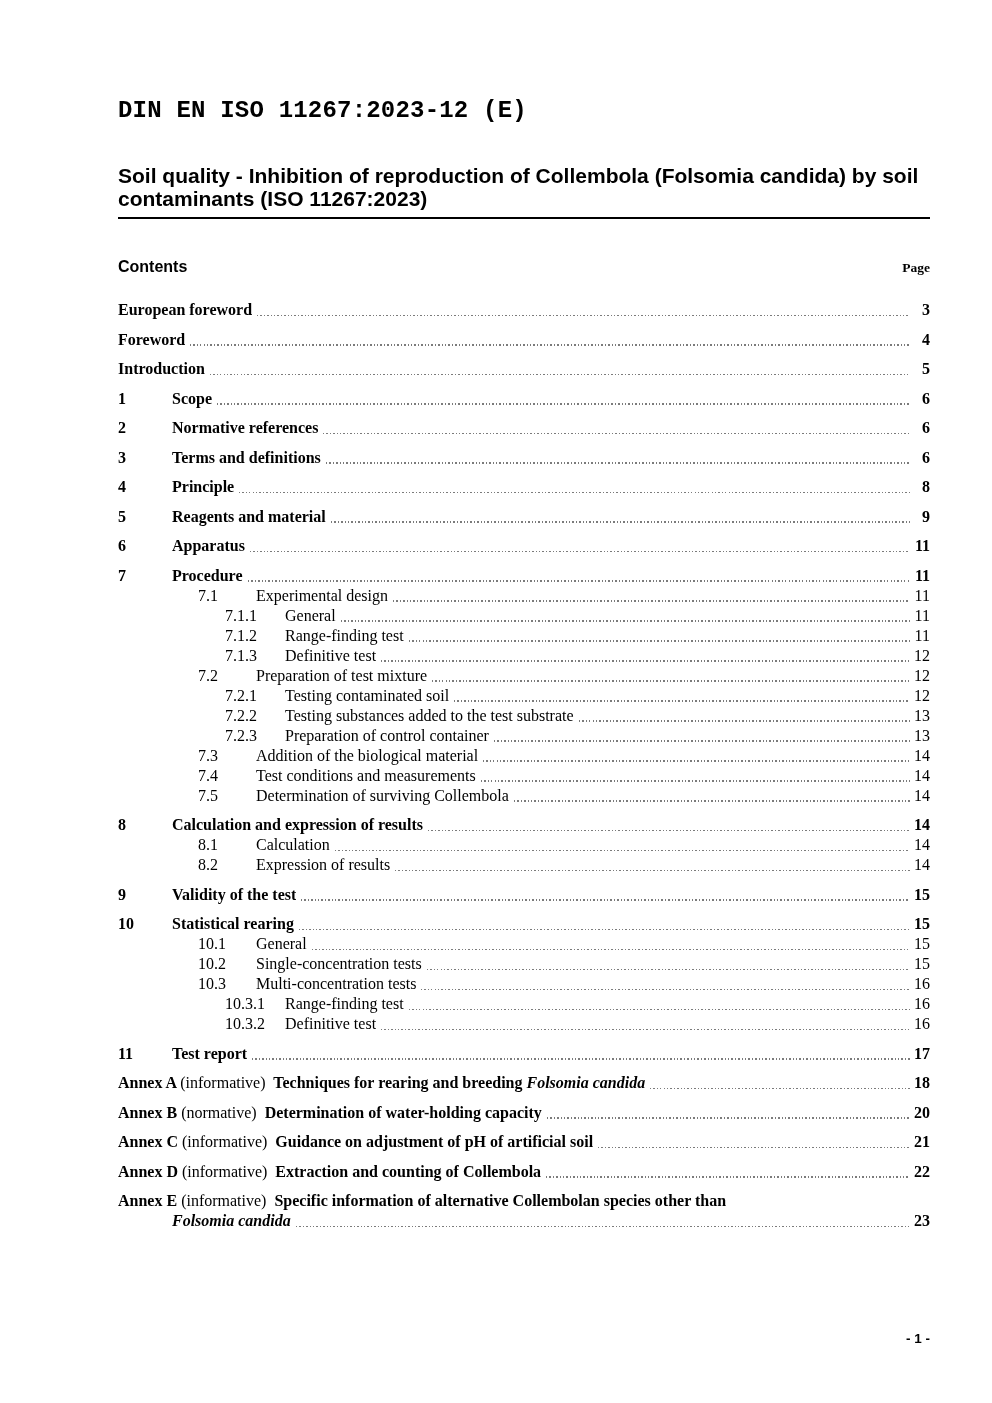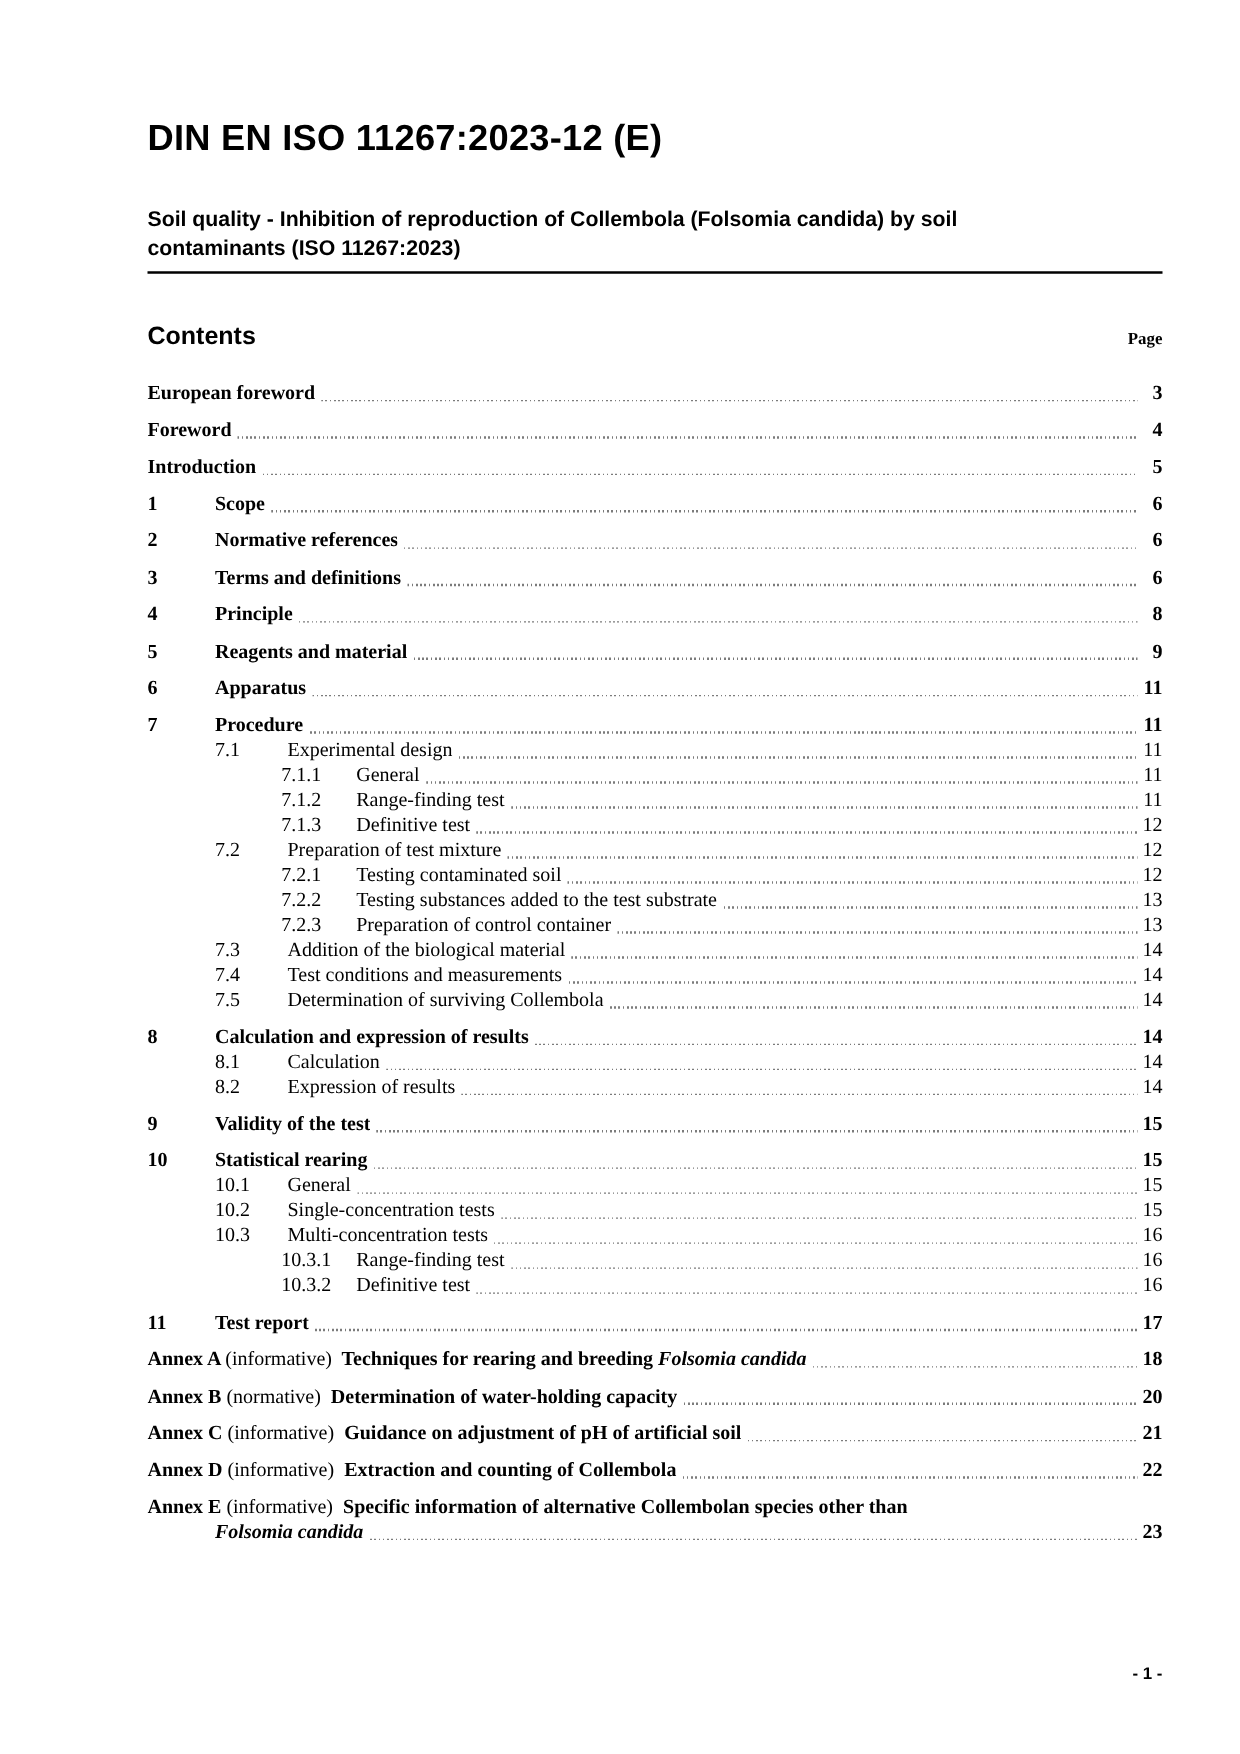--- a/index.html
+++ b/index.html
@@ -12,45 +12,45 @@
     width: 992px;
     height: 1403px;
     background: #ffffff;
     box-sizing: border-box;
     padding: 96px 62px 0 118px;
     color: #000000;
     overflow: hidden;
   }
   
   .doc-num {
-    font-family: Liberation Sans, sans-serif;
-    font-weight: 700;
-    font-size: 29px;
+    font-family: Liberation Mono, monospace;
+    font-weight: 700;
+    font-size: 24px;
     line-height: 30px;
     letter-spacing: 0.2px;
   }
   .doc-title {
     margin-top: 38px;
     font-family: "Liberation Sans", sans-serif;
     font-weight: 700;
-    font-size: 17px;
+    font-size: 21px;
     line-height: 23px;
     padding-bottom: 7px;
     border-bottom: 2.5px solid #000000;
   }
   .contents-row {
     margin-top: 39px;
     display: flex;
     justify-content: space-between;
     align-items: baseline;
     font-family: "Liberation Sans", sans-serif;
   }
   .contents-heading {
     font-weight: 700;
-    font-size: 20px;
+    font-size: 16px;
   }
   .page-col-label {
     font-weight: 700;
     font-size: 13.5px;
     font-family: Liberation Serif, serif;
   }
   
   .toc {
     margin-top: 24px;
     font-family: "Liberation Serif", "DejaVu Serif", serif;
@@ -59,21 +59,21 @@
   .toc-row {
     display: flex;
     align-items: flex-start;
     line-height: 20px;
   }
   .lvl1 { margin-top: 9.5px; font-weight: 700; }
   .lvl2, .lvl3 { font-weight: 400; }
   .cont-row { font-weight: 700; }
   .num { flex: 0 0 auto; }
   .lvl1 .num { width: 54px; }
-  .lvl2 .num { margin-left: 54px; width: 58px; }
+  .lvl2 .num { margin-left: 80px; width: 58px; }
   .lvl3 .num { margin-left: 107px; width: 60px; }
   .ttl { white-space: nowrap; flex: 0 1 auto; overflow: hidden; }
   .indent-spacer { flex: 0 0 54px; }
   .leader {
     flex: 1 1 auto;
     align-self: flex-end;
     height: 1.5px;
     margin: 0 4px 4px 5px;
     min-width: 12px;
     background: repeating-linear-gradient(to right, #7b7b7b 0 1.3px, transparent 1.3px 3.4px);

